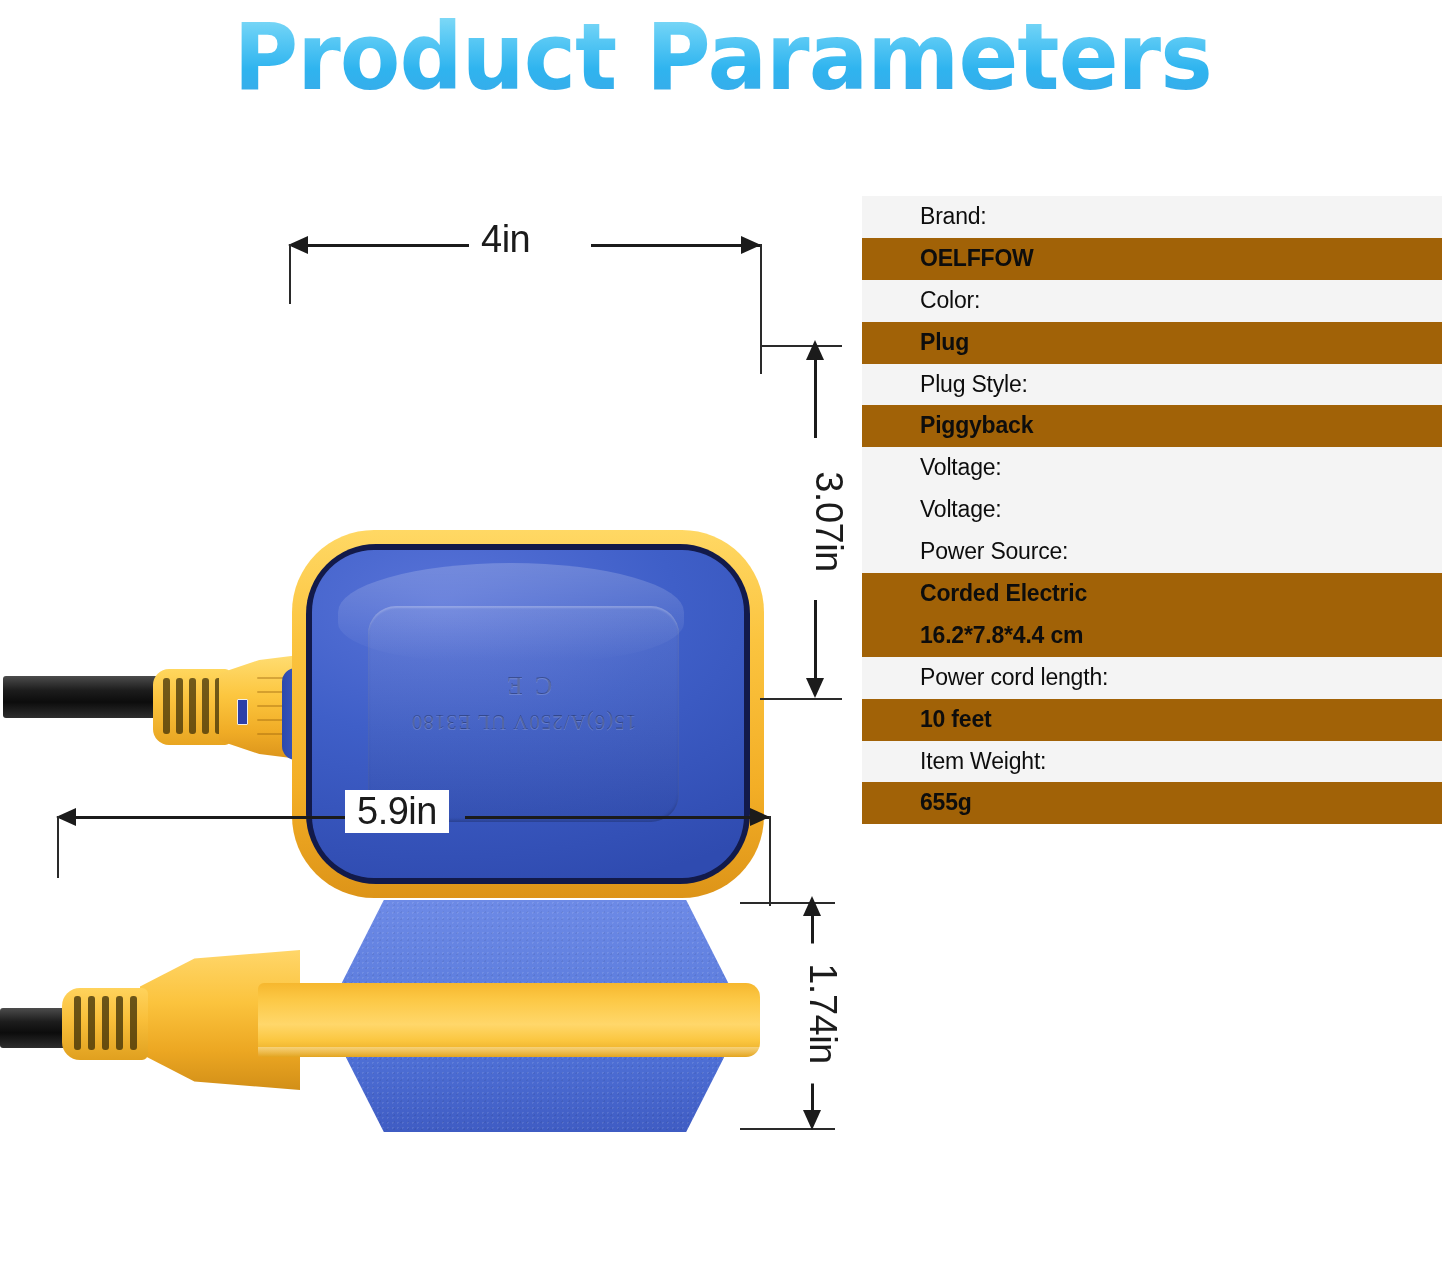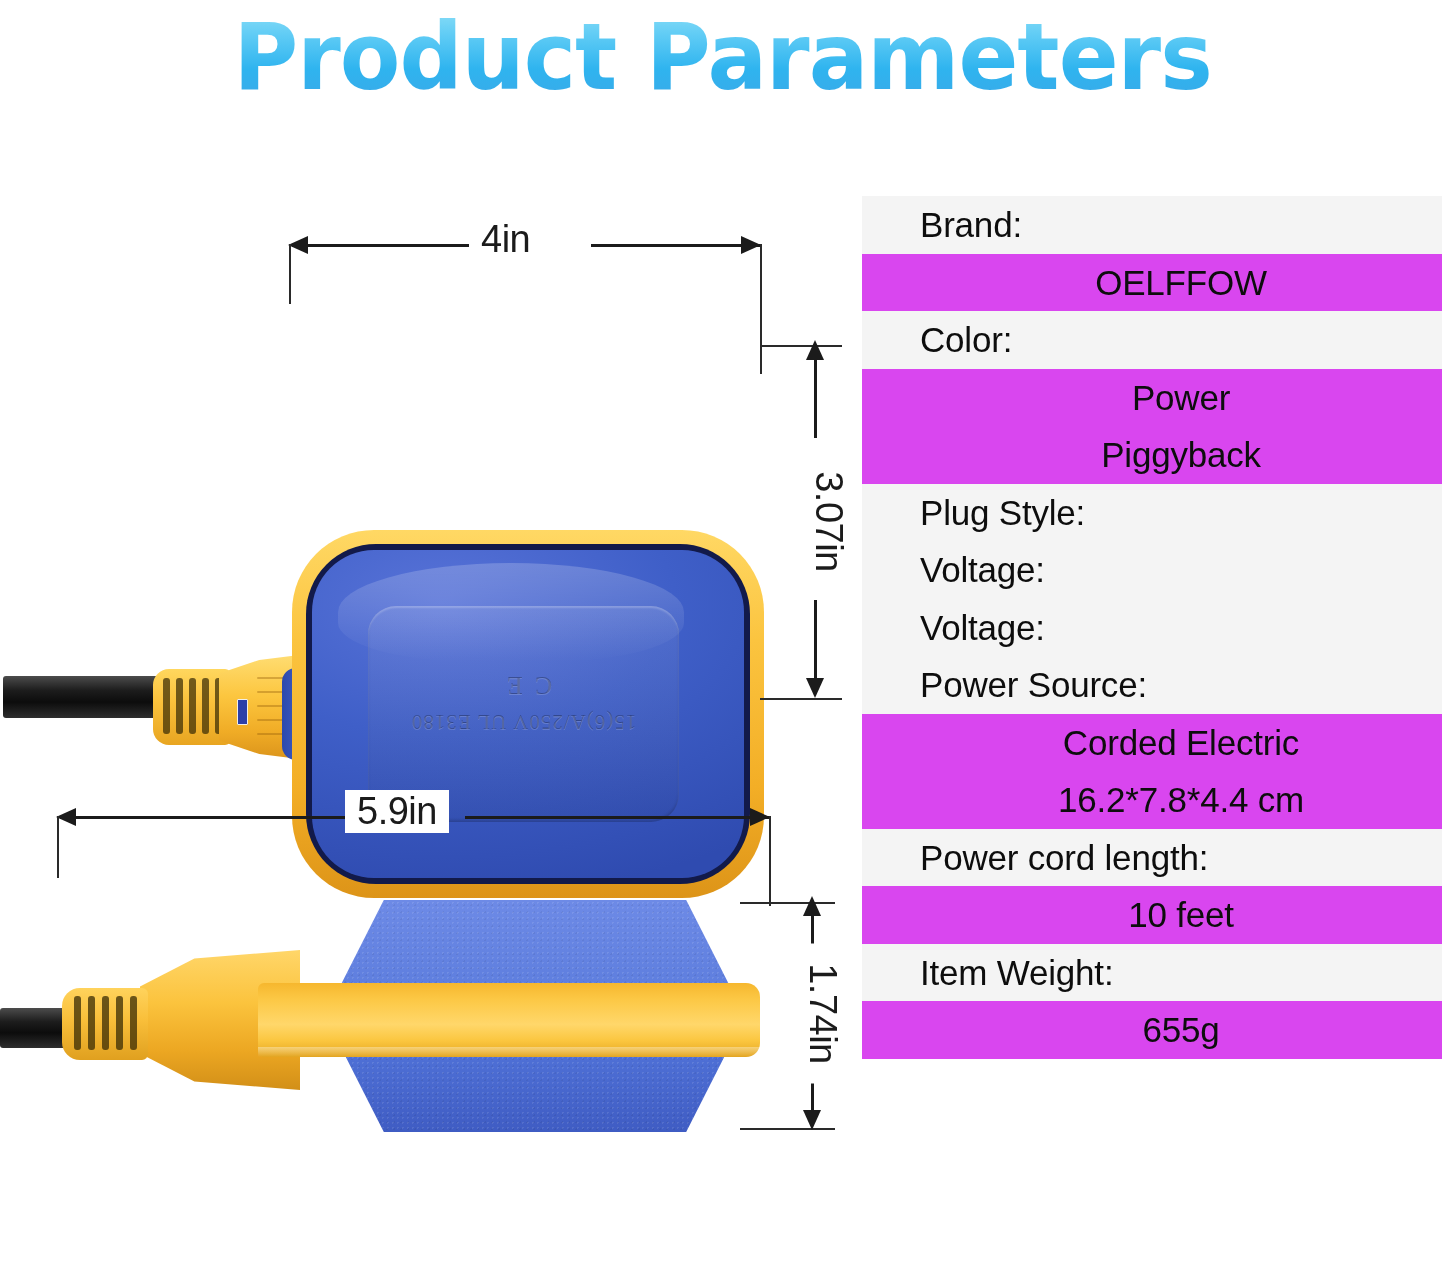--- a/index.html
+++ b/index.html
@@ -322,33 +322,32 @@
   
   .spec-table {
     position: absolute;
     left: 862px;
     top: 196px;
     width: 580px;
   }
   .spec-row {
     box-sizing: border-box;
     padding: 6px 0 6px 58px;
-    font-size: 35px;
+    font-size: 23px;
     line-height: 1.30;
     color: #0d0d0d;
     letter-spacing: -0.2px;
   }
   .spec-row.label {
     background: #f4f4f4;
     font-weight: normal;
   }
   .spec-row.value {
-    background: #d946ef;
-    font-weight: normal;
-    text-align: center;
+    background: #a16207;
+    font-weight: bold;
   }
 </style>
 </head>
 <body>
 
 <div class="title-wrap">
   <div class="title">Product Parameters</div>
 </div>
 
 <div class="figure fig-top">
@@ -447,23 +446,23 @@
     <div class="arrow arrow-u" style="left:803px; top:116px;"></div>
     <div class="arrow arrow-d" style="left:803px; top:330px;"></div>
     <div class="dim-label vert" style="left:752px; top:212px; width:120px; text-align:center;">1.74in</div>
   </div>
 </div>
 
 <div class="spec-table">
   <div class="spec-row label">Brand:</div>
   <div class="spec-row value">OELFFOW</div>
   <div class="spec-row label">Color:</div>
-  <div class="spec-row value">Power</div>
+  <div class="spec-row value">Plug</div>
+  <div class="spec-row label">Plug Style:</div>
   <div class="spec-row value">Piggyback</div>
-  <div class="spec-row label">Plug Style:</div>
   <div class="spec-row label">Voltage:</div>
   <div class="spec-row label">Voltage:</div>
   <div class="spec-row label">Power Source:</div>
   <div class="spec-row value">Corded Electric</div>
   <div class="spec-row value">16.2*7.8*4.4 cm</div>
   <div class="spec-row label">Power cord length:</div>
   <div class="spec-row value">10 feet</div>
   <div class="spec-row label">Item Weight:</div>
   <div class="spec-row value">655g</div>
 </div>

